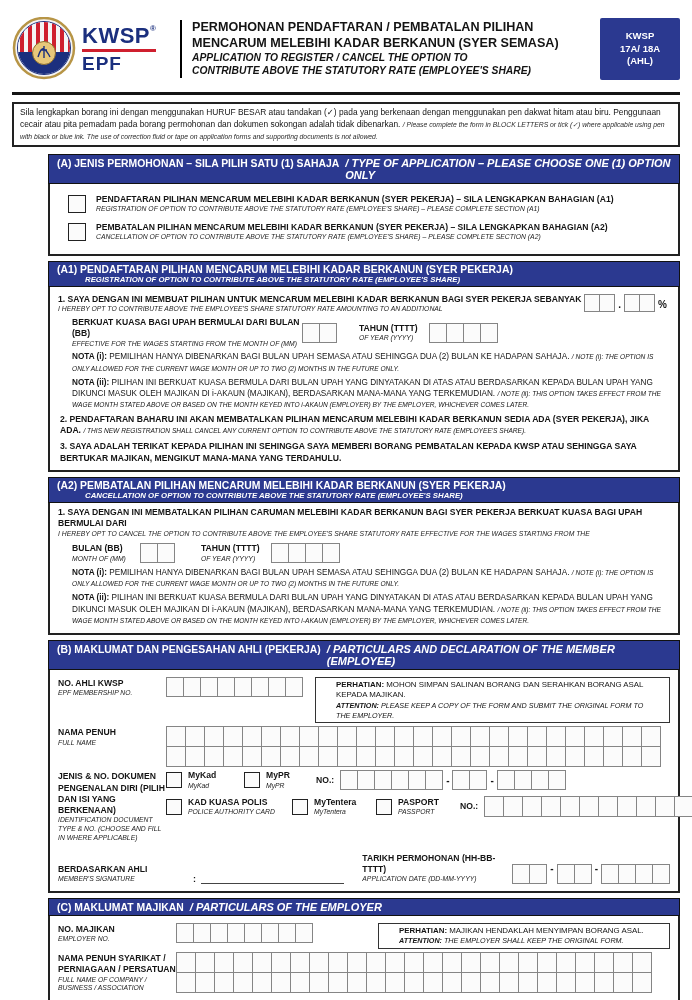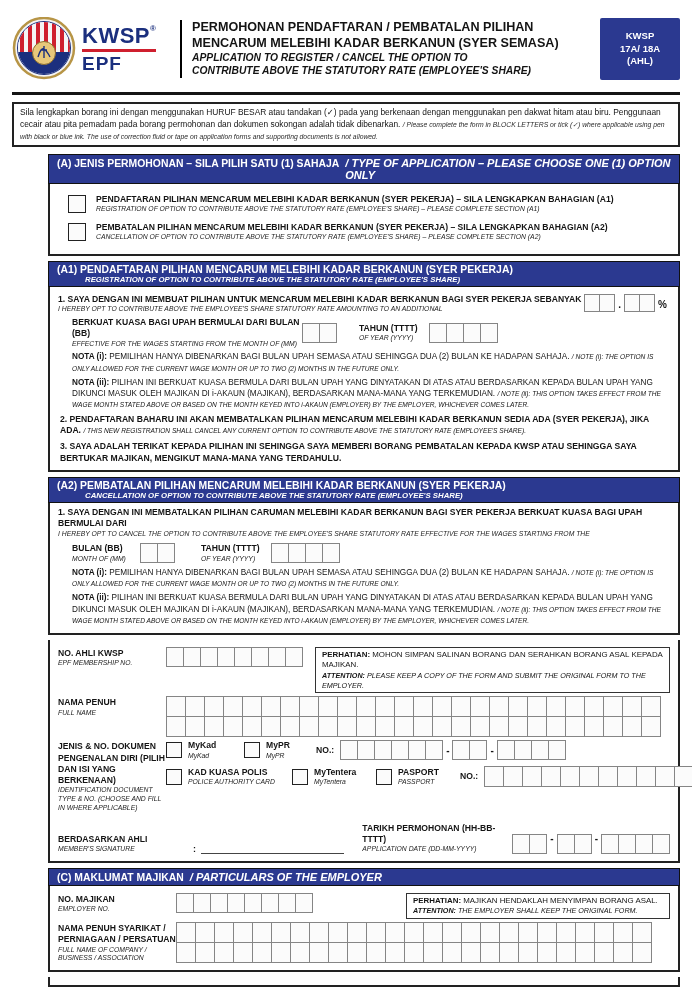--- a/index.html
+++ b/index.html
@@ -46,21 +46,21 @@
   .cells.med .cell{width:16px;height:18px}
   .sep{font-weight:bold;font-size:10px;margin:0 3px;align-self:center}
   .cb{width:16px;height:16px;background:#fbfbfb;border:1.5px solid #222;flex:none}
   .cb.sm{width:14px;height:14px}
   
   .opt{display:flex;gap:10px;margin:6px 0 8px 10px;align-items:center}
   
   .frow{display:flex;align-items:flex-start;margin:3px 0}
   .grow{flex:1}
   
-  .attn{border:1.5px solid #333;padding:2px 6px;font-size:7.9px;line-height:1.35;flex:1;margin-left:12px}
+  .attn{border:1.5px solid #333;padding:2px 20px;font-size:7.9px;line-height:1.35;flex:1;margin-left:12px}
   .attn .alab{font-weight:bold}
   .attn .aen{font-style:italic;font-size:7.2px}
   
   .lblcol{width:108px;flex:none;padding-top:1px}
   .lblcol2{width:118px;flex:none;padding-top:1px}
   
   .sigline{border-bottom:1.2px solid #444;height:13px;flex:1;max-width:215px}
   .colon{font-weight:bold;font-size:9px;margin:0 5px}
 </style>
 </head>
@@ -229,20 +229,26 @@
       <span>PEMILIHAN HANYA DIBENARKAN BAGI BULAN UPAH SEMASA ATAU SEHINGGA DUA (2) BULAN KE HADAPAN SAHAJA.</span>
       <span class="nen">/ NOTE (i): THE OPTION IS ONLY ALLOWED FOR THE CURRENT WAGE MONTH OR UP TO TWO (2) MONTHS IN THE FUTURE ONLY.</span>
     </p>
     <p class="nota">
       <span class="nlab">NOTA (ii):</span>
       <span>PILIHAN INI BERKUAT KUASA BERMULA DARI BULAN UPAH YANG DINYATAKAN DI ATAS ATAU BERDASARKAN KEPADA BULAN UPAH YANG DIKUNCI MASUK OLEH MAJIKAN DI i-AKAUN (MAJIKAN), BERDASARKAN MANA-MANA YANG TERKEMUDIAN.</span>
       <span class="nen">/ NOTE (ii): THIS OPTION TAKES EFFECT FROM THE WAGE MONTH STATED ABOVE OR BASED ON THE MONTH KEYED INTO i-AKAUN (EMPLOYER) BY THE EMPLOYER, WHICHEVER COMES LATER.</span>
     </p>
   </div>
 
+  <div class="bar indent">
+    <div class="bar-line">
+      <span class="bar-my">(B) MAKLUMAT DAN PENGESAHAN AHLI (PEKERJA)</span>
+      <span class="bar-en">/ PARTICULARS AND DECLARATION OF THE MEMBER (EMPLOYEE)</span>
+    </div>
+  </div>
   <div class="sec indent">
     <div class="frow">
       <div class="lblcol">
         <div class="my">NO. AHLI KWSP</div>
         <div class="en">EPF MEMBERSHIP NO.</div>
       </div>
       <span class="cells med">
           <span class="cell"></span>
           <span class="cell"></span>
           <span class="cell"></span>

